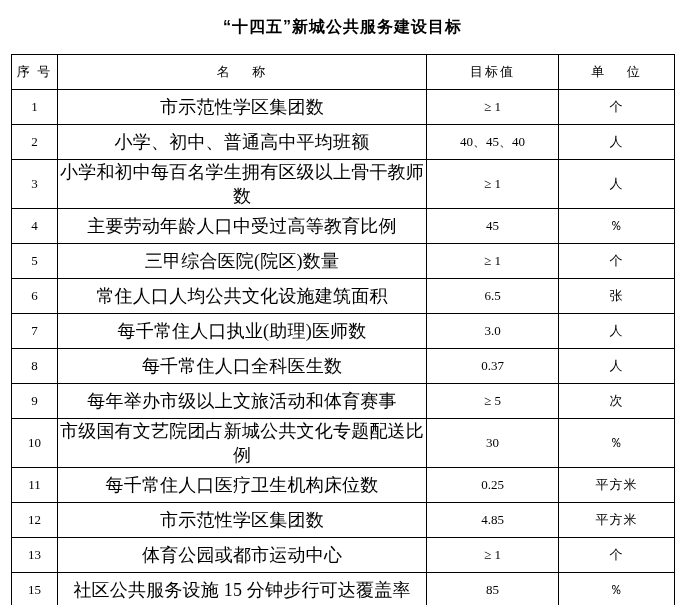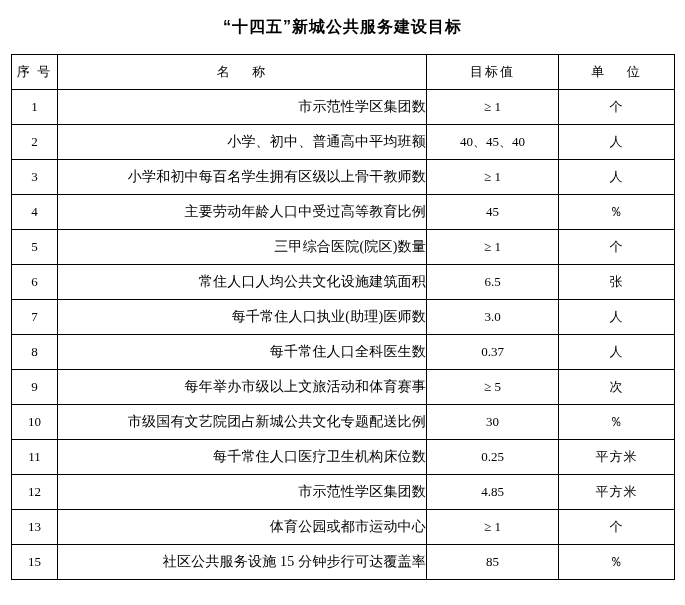--- a/index.html
+++ b/index.html
@@ -58,23 +58,23 @@
   col.c-seq { width: 46px; }
   col.c-name { width: 369px; }
   col.c-target { width: 132px; }
   col.c-unit { width: 116px; }
 
   td.seq {
     text-align: center;
     font-size: 13px;
   }
   td.name {
-    text-align: right;
+    text-align: center;
     padding-left: 14px;
-    font-size: 14px;
+    font-size: 18px;
     letter-spacing: 0.2px;
   }
   td.target {
     text-align: center;
     font-size: 13px;
   }
   td.unit {
     text-align: center;
     font-size: 13px;
     letter-spacing: 1px;

